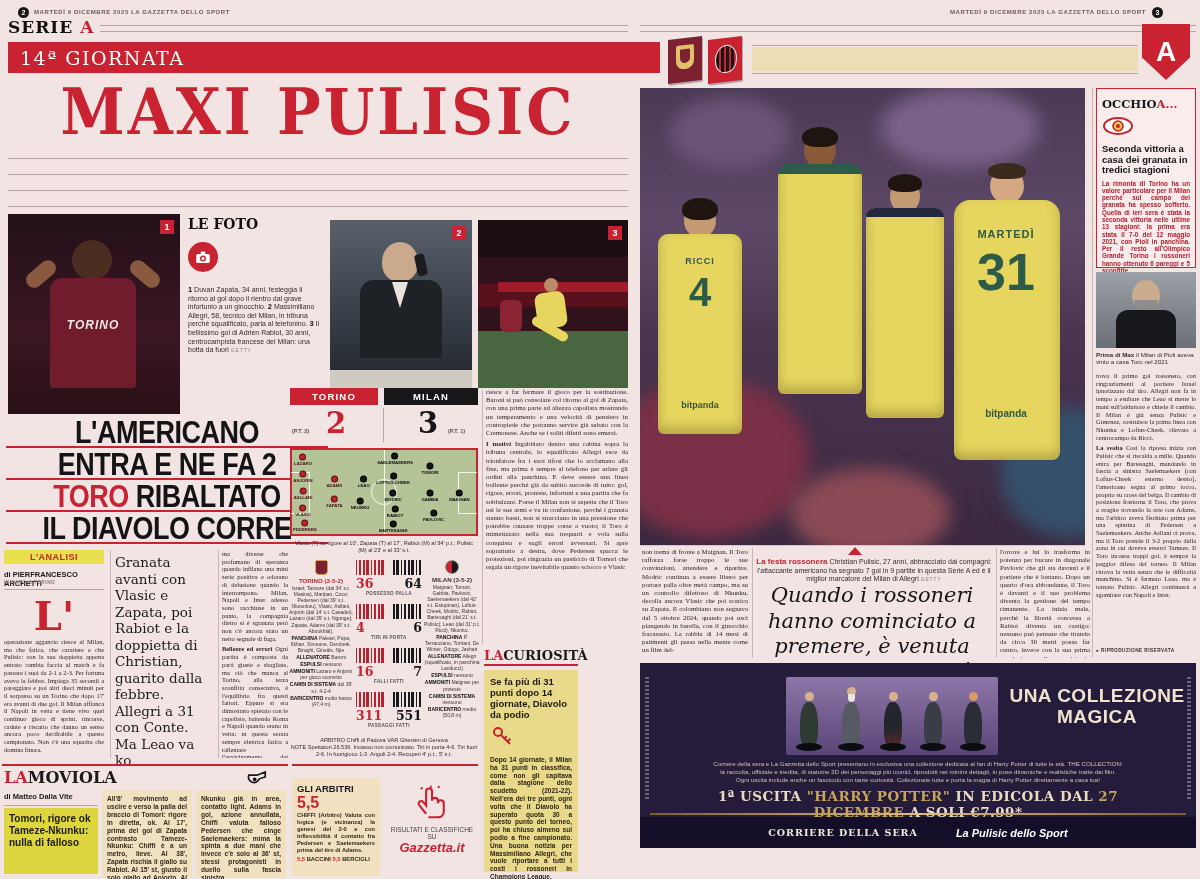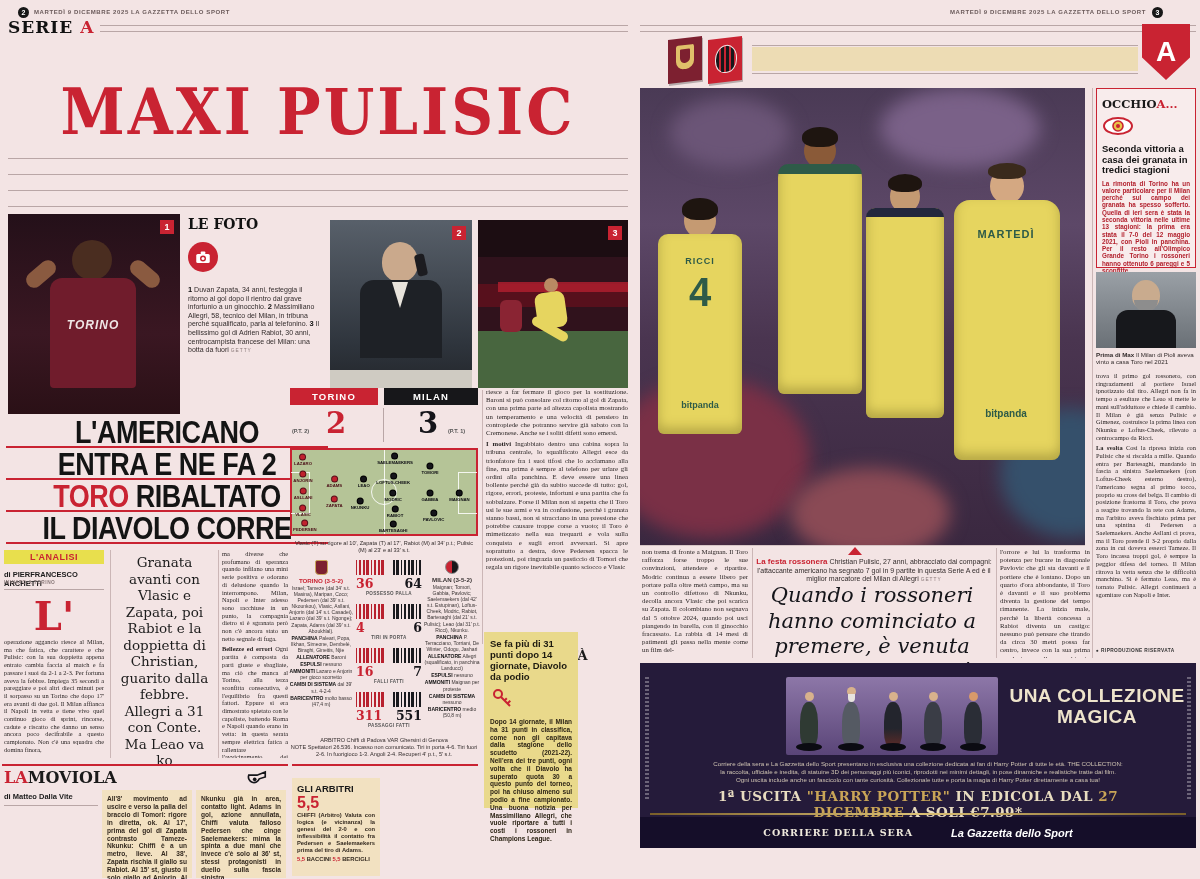--- a/index.html
+++ b/index.html
@@ -52,21 +52,21 @@
   
   .bighead{font:900 27px/28px "Liberation Sans",sans-serif;color:#141414;text-align:center;letter-spacing:-.5px;transform:scaleY(1.18);}
 
   
   .ylabel{background:#e8df4d;color:#c92332;font:900 9px "Liberation Sans",sans-serif;display:flex;align-items:center;justify-content:center;letter-spacing:.5px;}
   .byline{font:900 7.5px "Liberation Sans",sans-serif;}
   .loc{font:700 4.8px "Liberation Sans",sans-serif;color:#8a7a7a;letter-spacing:.5px;}
   .dropcap{font:900 40px "DejaVu Serif",serif;color:#c92332;text-align:center;}
   .body65{font:400 6.4px/7.7px "Liberation Serif",serif;color:#241f1f;}
   .body68{font:400 6.8px/8.2px "Liberation Serif",serif;color:#241f1f;}
-  .standfirst{font:400 13.5px/16.5px "DejaVu Serif",serif;color:#1c1c1c;text-align:center;}
+  .standfirst{font:400 13.5px/16.5px "DejaVu Serif",serif;color:#1c1c1c;text-align:left;}
 
   
   .teamhdr{color:#fff;font:900 9.5px "Liberation Sans",sans-serif;letter-spacing:1.2px;display:flex;align-items:center;justify-content:center;}
   .score{font:900 29px "DejaVu Serif",serif;}
   .ptnote{font:700 5.5px "Liberation Sans",sans-serif;color:#555;}
   #pitch{position:absolute;background:#b5c497;border:2px solid #c92332;box-sizing:border-box;}
   .pline{position:absolute;border:1px solid rgba(255,255,255,.85);}
   .pp{position:absolute;transform:translate(-50%,-40%);display:flex;flex-direction:column;align-items:center;z-index:2;}
   .pp i{width:5px;height:5px;border-radius:50%;display:block;}
   .pt i{background:#c0222e;box-shadow:0 0 0 1px #58101a;}
@@ -158,20 +158,23 @@
   <div class="abs" style="left:1152px;top:7px;">
       <div class="pgnum">3</div>
     </div>
 
   <div class="abs serietitle" style="left:8px;top:17px;"><span>SERIE</span> <span class="red">A</span></div>
   <div class="abs hairline" style="left:100px;top:25px;width:528px;"></div>
   <div class="abs hairline" style="left:100px;top:31px;width:528px;"></div>
   <div class="abs hairline" style="left:640px;top:25px;width:556px;"></div>
   <div class="abs hairline" style="left:640px;top:31px;width:556px;"></div>
 
+  <div class="abs banner" style="left:8px;top:42px;width:652px;height:31px;">
+    <div class="bannertxt">14ª GIORNATA</div>
+  </div>
   <div class="pennant pn1 abs" style="left:668px;top:38px;">
       <div class="mini"></div>
     </div>
   <div class="pennant pn2 abs" style="left:708px;top:38px;">
       <div class="mini"></div>
     </div>
   <div class="abs hairline" style="left:752px;top:45px;width:386px;"></div>
   <div class="abs" style="left:752px;top:47px;width:386px;height:24px;background:#eddcb4;"></div>
   <div class="abs hairline" style="left:752px;top:73px;width:386px;"></div>
   <div class="abs serieA" style="left:1142px;top:24px;width:48px;height:56px;">
@@ -429,39 +432,50 @@
   <div class="abs" style="left:4px;top:768px;">
     <span class="secTitleSerif red">LA</span><span class="secTitleSerif">MOVIOLA</span>
   </div>
   <div class="abs" style="left:246px;top:766px;">
     <svg width="22" height="22" viewBox="0 0 24 24">
         <path d="M3 10h9l9-3.5v5.5l-6.5 2a6 6 0 1 1-11.5-4z" fill="none" stroke="#15151a" stroke-width="1.8"></path>
         <circle cx="9.5" cy="14.5" r="2" fill="#15151a"></circle>
       </svg>
   </div>
   <div class="abs byline" style="left:4px;top:792px;width:94px;border-bottom:1px solid #b9a6a6;padding-bottom:4px;">di Matteo Dalla Vite</div>
+  <div class="abs yellowbox" style="left:4px;top:808px;width:84px;height:56px;">Tomori, rigore ok Tameze-Nkunku: nulla di falloso</div>
   <div class="abs beigebox just" style="left:102px;top:790px;width:90px;height:88px;">All'8' movimento ad uscire e verso la palla del braccio di Tomori: rigore in diretta, ok. Al 17', prima del gol di Zapata contrasto Tameze-Nkunku: Chiffi è a un metro, lieve. Al 38', Zapata rischia il giallo su Rabiot. Al 15' st, giusto il solo giallo ad Anjorin. Al 20' st,</div>
   <div class="abs beigebox just" style="left:196px;top:790px;width:90px;height:88px;">Nkunku già in area, contatto light. Adams in gol, azione annullata, Chiffi valuta falloso Pedersen che cinge Saelemaekers: mima la spinta a due mani che invece c'è solo al 36' st, stessi protagonisti in duello sulla fascia sinistra.</div>
 
   <div class="abs arbibox" style="left:292px;top:778px;width:88px;height:98px;">
     <div class="arbttl">GLI ARBITRI</div>
     <div class="arbscore">5,5</div>
     <div class="arbtxt">CHIFFI (Arbitro) Valuta con logica (e vicinanza) la genesi del 2-0 e con inflessibilità il contatto fra Pedersen e Saelemaekers prima del tiro di Adams.</div>
     <div class="arbtxt" style="margin-top:3px;">
       <span class="red">5,5</span> <span>BACCINI</span>
       <span class="red">5,5</span> <span>BERCIGLI</span>
     </div>
   </div>
 
+  <div class="abs ctr" style="left:386px;top:782px;width:92px;">
+    <div>
+      <svg width="38" height="40" viewBox="0 0 32 34" fill="none" stroke="#c92332" stroke-width="1.8">
+        <path d="M13 30h8c3 0 5-2 5-5v-7c0-1.4-1.1-2.5-2.5-2.5S21 16.6 21 18v-2c0-1.4-1.1-2.5-2.5-2.5S16 14.6 16 16V8c0-1.4-1.1-2.5-2.5-2.5S11 6.6 11 8v12l-2.6-3.1c-.9-1.1-2.6-1-3.4.2-.6.9-.4 2 .3 2.8L11 27"></path>
+        <path d="M8 4.5 6.5 6M15 3v2.5M21 5l1.5-1.5" stroke-width="1.4"></path>
+      </svg>
+    </div>
+    <div class="promoline">RISULTATI E CLASSIFICHE SU</div>
+    <div class="promosite">Gazzetta.it</div>
+  </div>
 
   <div class="abs" style="left:484px;top:646px;">
     <span style="font:900 13px 'DejaVu Serif',serif;" class="red">LA</span><span style="font:900 13px 'DejaVu Serif',serif;">CURIOSITÀ</span>
   </div>
   <div class="abs redrule" style="left:484px;top:664px;width:94px;"></div>
-  <div class="abs curibox" style="left:484px;top:632px;width:94px;height:176px;">
+  <div class="abs curibox" style="left:484px;top:670px;width:94px;height:202px;">
     <div class="curihead">Se fa più di 31 punti dopo 14 giornate, Diavolo da podio</div>
     <div style="margin:5px 0;">
       <svg width="24" height="22" viewBox="0 0 24 22" fill="none" stroke="#c92332" stroke-width="2">
           <circle cx="8" cy="7" r="4"></circle>
           <path d="M11 10l9 9M17.5 16.5l2.8-2.8M14.5 13.5l2.3-2.3"></path>
         </svg>
     </div>
     <div class="curibody">Dopo 14 giornate, il Milan ha 31 punti in classifica, come non gli capitava dalla stagione dello scudetto (2021-22). Nell'era dei tre punti, ogni volta che il Diavolo ha superato quota 30 a questo punto del torneo, poi ha chiuso almeno sul podio a fine campionato. Una buona notizia per Massimiliano Allegri, che vuole riportare a tutti i costi i rossoneri in Champions League.</div>
   </div>
 
@@ -493,20 +507,21 @@
       <div class="fhair" style="left:26px;top:-6px;width:34px;height:18px;"></div>
       <div class="ftorso" style="left:4px;top:28px;width:78px;height:210px;"></div>
       <div class="abs" style="left:4px;top:28px;width:78px;height:9px;background:#23283d;border-radius:10px 10px 0 0;"></div>
     </div>
 
     <div class="fig" style="left:308px;top:80px;width:116px;height:380px;">
       <div class="fhead" style="left:42px;top:0;width:34px;height:36px;background:#d4a882;"></div>
       <div class="fhair" style="left:40px;top:-5px;width:38px;height:16px;background:#3a2a1c;"></div>
       <div class="ftorso" style="left:6px;top:32px;width:106px;height:260px;border-radius:16px 16px 8px 8px;"></div>
       <div class="jname" style="top:60px;font-size:11px;">MARTEDÌ</div>
+      <div class="jnum" style="top:74px;font-size:52px;">31</div>
       <div class="jspon" style="top:240px;font-size:10px;">bitpanda</div>
     </div>
   </div>
 
   <div class="abs hairline" style="left:640px;top:545px;width:445px;opacity:.5;"></div>
   <div class="abs chev" style="left:848px;top:547px;"></div>
   <div class="abs capt" style="left:752px;top:557px;width:244px;">
     <span class="captlead">La festa rossonera</span> <span>Christian Pulisic, 27 anni, abbracciato dai compagni: l'attaccante americano ha segnato 7 gol in 9 partite in questa Serie A ed è il miglior marcatore del Milan di Allegri</span> <span class="credit">GETTY</span>
   </div>
   <div class="abs quote" style="left:746px;top:583px;width:252px;">Quando i rossoneri hanno cominciato a premere, è venuta fuori la loro qualità</div>
@@ -590,17 +605,17 @@
       <div>Ogni uscita include anche un fascicolo con tante curiosità. Collezionale tutte e porta la magia di Harry Potter direttamente a casa tua!</div>
     </div>
 
     <div class="abs adcta" style="left:34px;top:125px;width:488px;">
       <span>1ª USCITA </span><span class="gold">"HARRY POTTER"</span><span> IN EDICOLA DAL </span><span class="gold">27 DICEMBRE</span><span> A SOLI €7.99*</span>
     </div>
 
     <div class="abs goldline" style="left:10px;top:150px;width:536px;"></div>
     <div class="abs adfooter" style="left:0;top:154px;width:556px;height:31px;">
       <span class="cds">CORRIERE DELLA SERA</span>
-      <span class="lgds">La Gazzetta dello Sport</span>
+      <span class="lgds">La Pulisic dello Sport</span>
     </div>
   </div>
 
 </div>
 
 </body></html>

